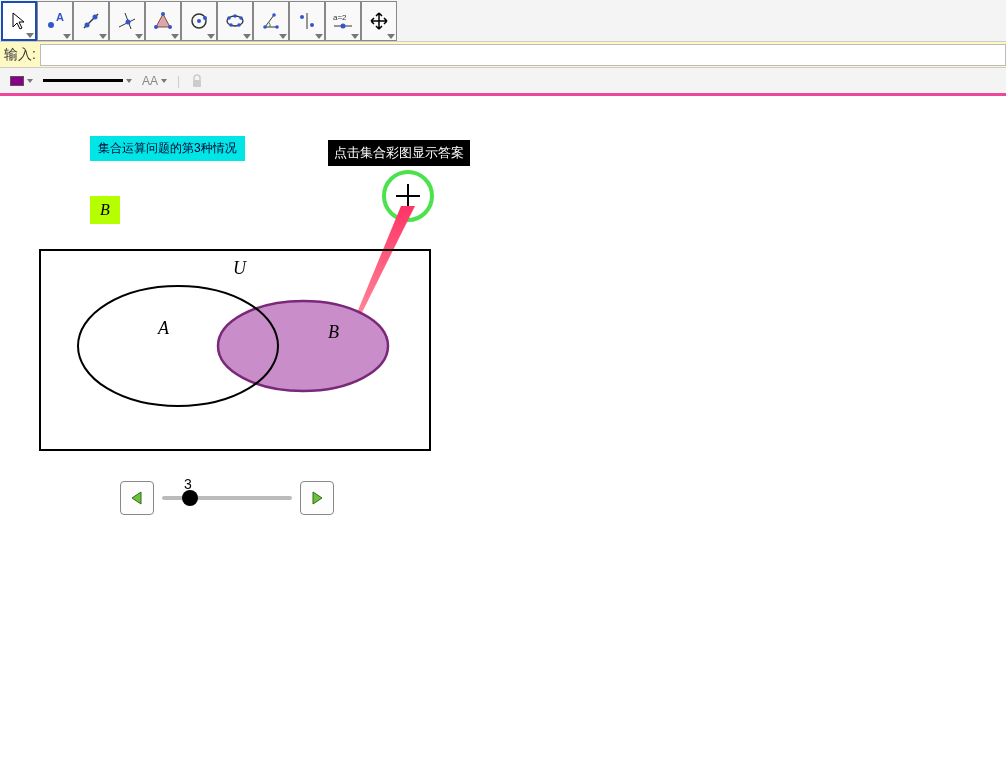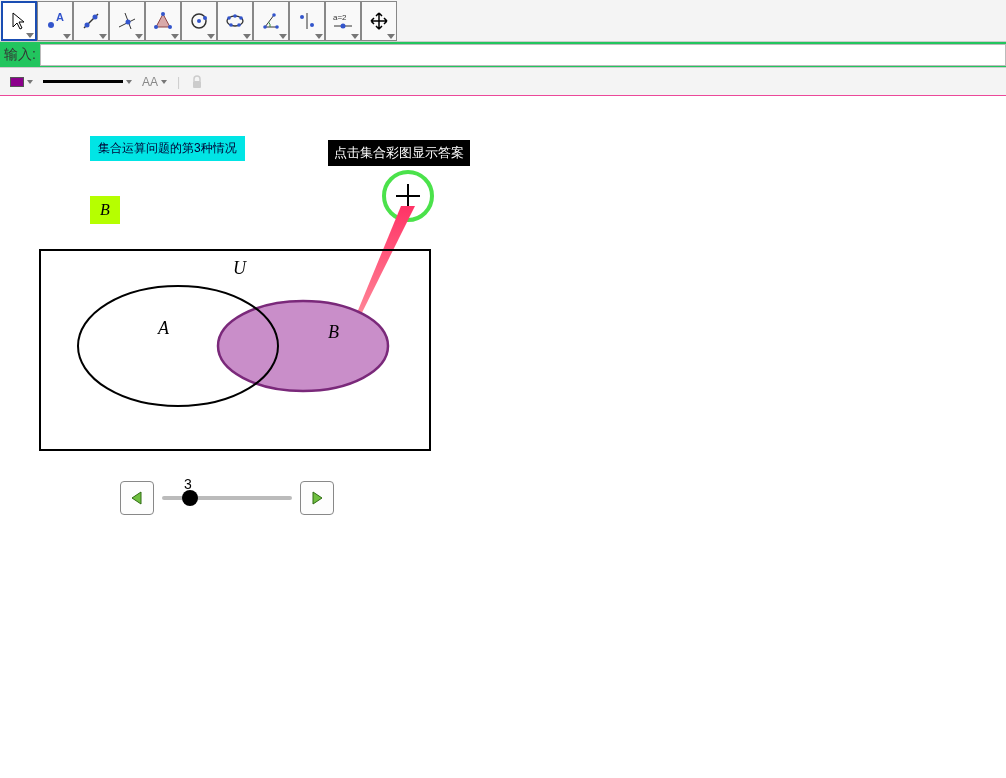--- a/index.html
+++ b/index.html
@@ -41,42 +41,42 @@
   width: 0; height: 0;
   border-left: 4px solid transparent;
   border-right: 4px solid transparent;
   border-top: 5px solid #777;
 }
 
 .input-bar {
   display: flex;
   align-items: center;
   border-bottom: 1px solid #ccc;
-  background: #22c55e;
+  background: #fef9c3;
   height: 26px;
 }
 .input-label {
   padding: 0 4px;
   font-size: 14px;
   color: #333;
 }
 .input-field {
   flex: 1;
   border: 1px solid #bbb;
   background: #fff;
   font-size: 13px;
   padding: 2px 4px;
   height: 22px;
 }
 
 .style-bar {
   display: flex;
   align-items: center;
   gap: 10px;
-  border-bottom: 1px solid #ec4899;
+  border-bottom: 3px solid #ec4899;
   background: #f4f4f4;
   height: 28px;
   padding: 0 10px;
   font-size: 12px;
 }
 .style-item {
   display: flex;
   align-items: center;
   cursor: pointer;
   gap: 3px;

